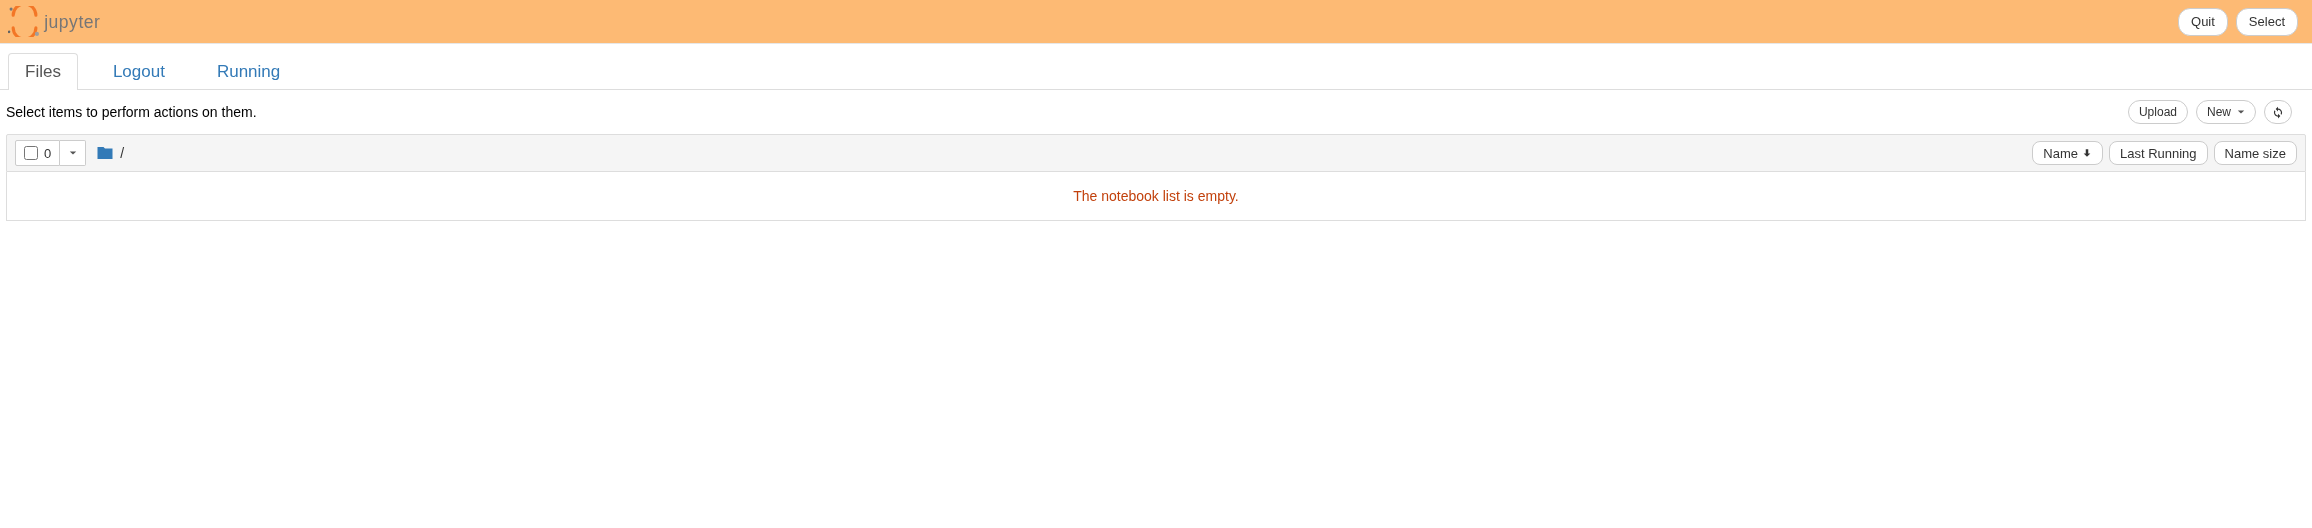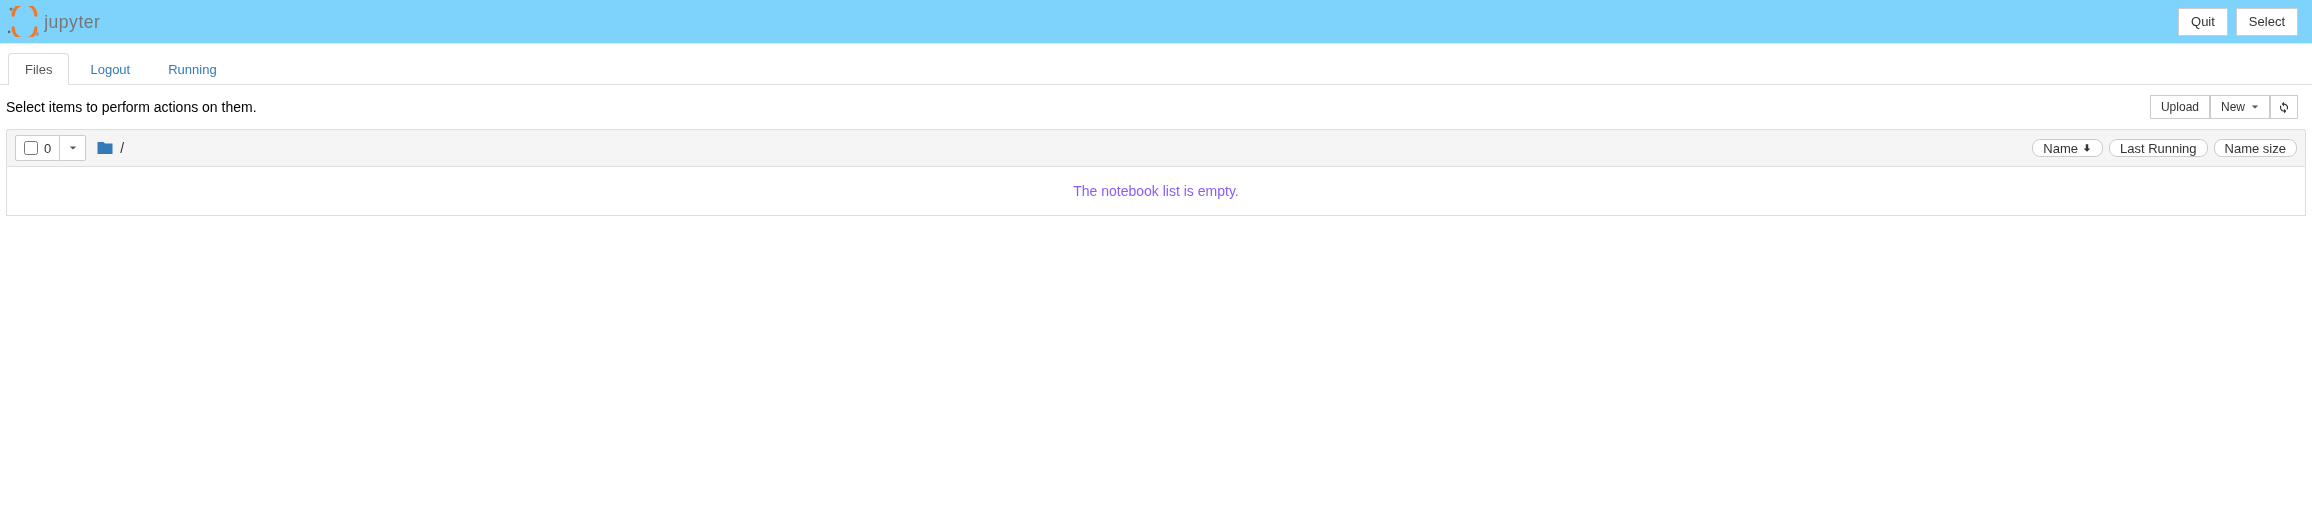--- a/index.html
+++ b/index.html
@@ -1,41 +1,41 @@
 <!DOCTYPE html>
 <html><head>
 <meta charset="utf-8">
 <style>
 *{box-sizing:border-box;margin:0;padding:0}
 body{font-family:"Helvetica Neue",Helvetica,Arial,sans-serif;font-size:13px;color:#333;background:#fff}
-.header{display:flex;justify-content:space-between;align-items:center;border-bottom:1px solid #e7e7e7;padding:4px 0 4px 0;height:44px;background:#7dd3fc}
+.header{display:flex;justify-content:space-between;align-items:center;border-bottom:1px solid #e7e7e7;padding:4px 0 4px 0;height:44px;background:#fdba74}
 .logo-wrap{display:flex;align-items:center;padding-left:8px}
 .logo{height:31px;width:auto}
 .header-buttons{display:flex;gap:8px;padding-right:14px}
-.btn{display:inline-flex;align-items:center;justify-content:center;background:#fff;border:1px solid #ccc;border-radius:0;color:#333;cursor:pointer;font-size:13px;line-height:1;height:28px;padding:0 12px;white-space:nowrap}
+.btn{display:inline-flex;align-items:center;justify-content:center;background:#fff;border:1px solid #ccc;border-radius:12px;color:#333;cursor:pointer;font-size:13px;line-height:1;height:28px;padding:0 12px;white-space:nowrap}
 .btn-sm{height:24px;padding:0 10px;font-size:12px}
 .tabs-row{border-bottom:1px solid #ddd;display:flex;padding:0 8px;margin-top:8px}
-.tab{border:1px solid transparent;border-bottom:none;padding:8px 16px;color:#337ab7;cursor:pointer;font-size:13px;margin-right:4px;border-top-left-radius:4px;border-top-right-radius:4px;position:relative;top:1px}
+.tab{border:1px solid transparent;border-bottom:none;padding:8px 16px;color:#337ab7;cursor:pointer;font-size:17px;margin-right:18px;border-top-left-radius:4px;border-top-right-radius:4px;position:relative;top:1px}
 .tab.active{color:#555;background:#fff;border-color:#ddd #ddd #fff}
-.toolbar{display:flex;justify-content:space-between;align-items:center;padding:10px 6px 10px 6px}
+.toolbar{display:flex;justify-content:space-between;align-items:center;padding:10px 12px 10px 6px}
 .toolbar-left{font-size:14px;color:#000}
-.toolbar-right{display:flex;gap:0;padding-right:8px}
+.toolbar-right{display:flex;gap:8px;padding-right:8px}
 .caret-sm{margin-left:6px}
 .list-area{padding:0 6px 6px 6px}
 .list-header{display:flex;align-items:center;background:#f5f5f5;border:1px solid #ddd;border-top-left-radius:2px;border-top-right-radius:2px;padding:4px 8px;height:38px}
 .sel-group{display:flex;align-items:center;gap:0}
 .sel-box{display:flex;align-items:center;border:1px solid #ccc;background:#fff;height:26px;padding:0 8px;border-radius:2px 0 0 2px}
 .sel-box input{margin-right:6px;width:14px;height:14px}
 .sel-box .count{font-size:13px}
 .sel-drop{border:1px solid #ccc;border-left:none;background:#fff;height:26px;width:26px;display:flex;align-items:center;justify-content:center;border-radius:0 2px 2px 0;cursor:pointer}
 .breadcrumb{display:flex;align-items:center;margin-left:10px;gap:6px;font-size:14px;color:#333}
 .spacer{flex:1}
 .sort-group{display:flex;gap:6px}
-.sort-btn{display:inline-flex;align-items:center;gap:4px;background:#fff;border:1px solid #ccc;border-radius:8px;height:18px;padding:0 10px;font-size:13px;cursor:pointer}
-.list-body{border:1px solid #ddd;border-top:none;background:#fff;padding:16px 0;text-align:center;color:#8b5cf6;font-size:14px}
+.sort-btn{display:inline-flex;align-items:center;gap:4px;background:#fff;border:1px solid #ccc;border-radius:8px;height:24px;padding:0 10px;font-size:13px;cursor:pointer}
+.list-body{border:1px solid #ddd;border-top:none;background:#fff;padding:16px 0;text-align:center;color:#c2410c;font-size:14px}
 </style>
 </head>
 <body>
 
 <div class="header">
   <div class="logo-wrap">
     <svg class="logo" viewBox="0 0 270 60" width="135" height="30">
       <circle cx="6" cy="6" r="3" fill="#767677"></circle>
       <path d="M 10 18 A 22 22 0 0 1 54 18" stroke="#f37626" stroke-width="6" fill="none" stroke-linecap="round"></path>
       <path d="M 10 42 A 22 22 0 0 0 54 42" stroke="#f37626" stroke-width="6" fill="none" stroke-linecap="round"></path>

